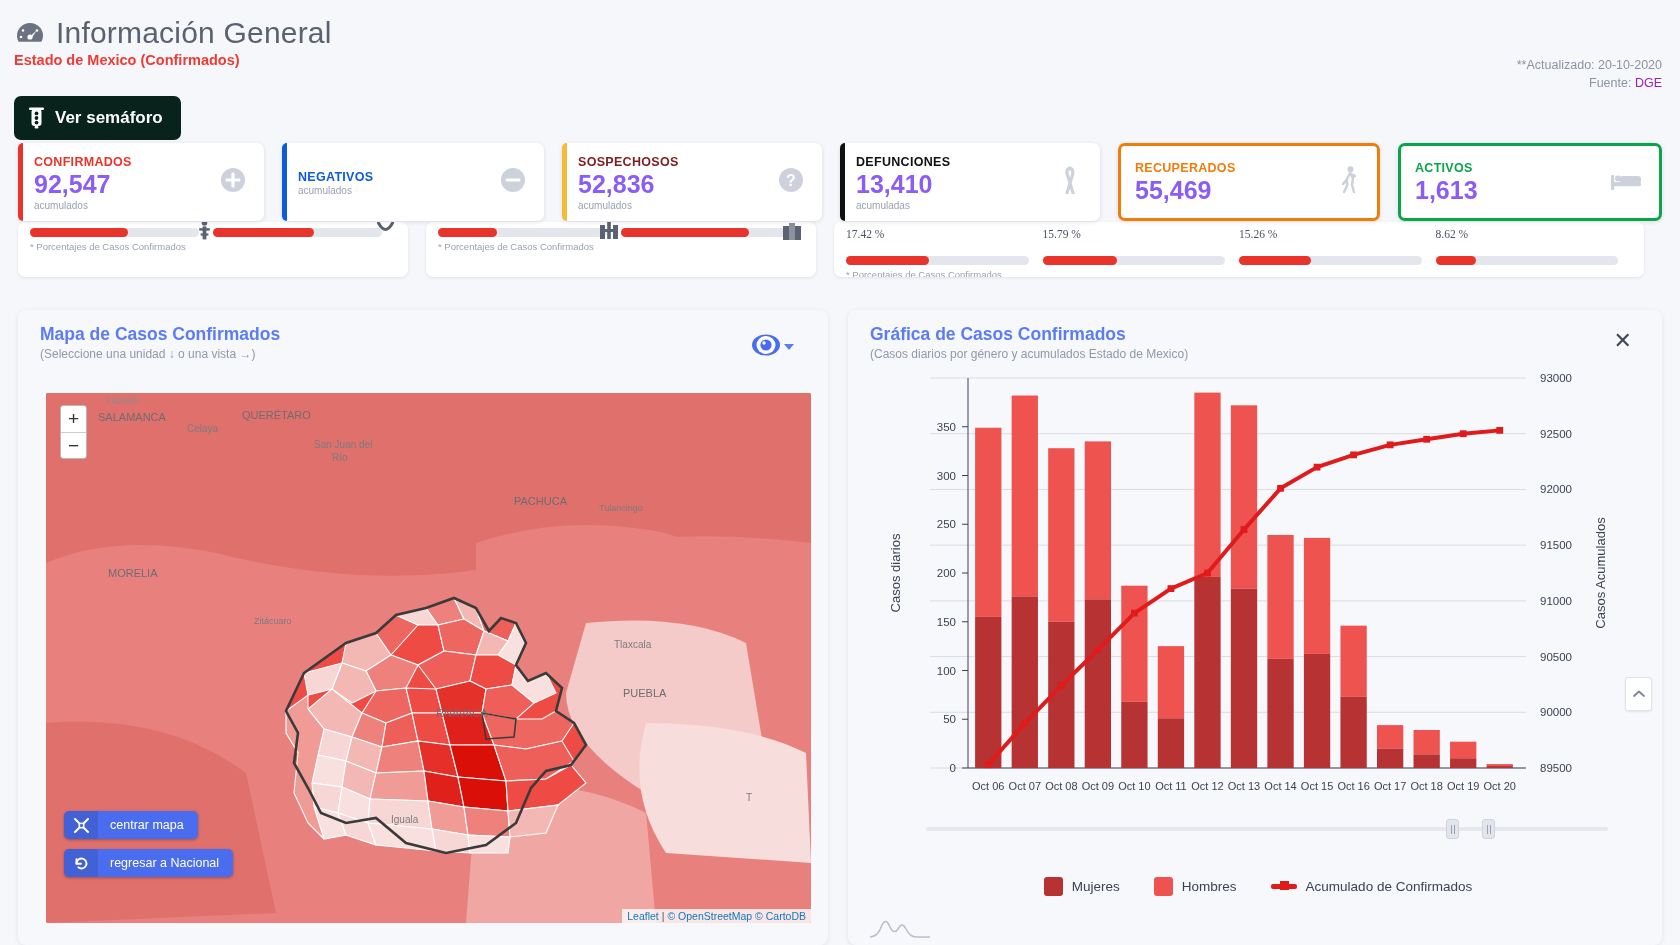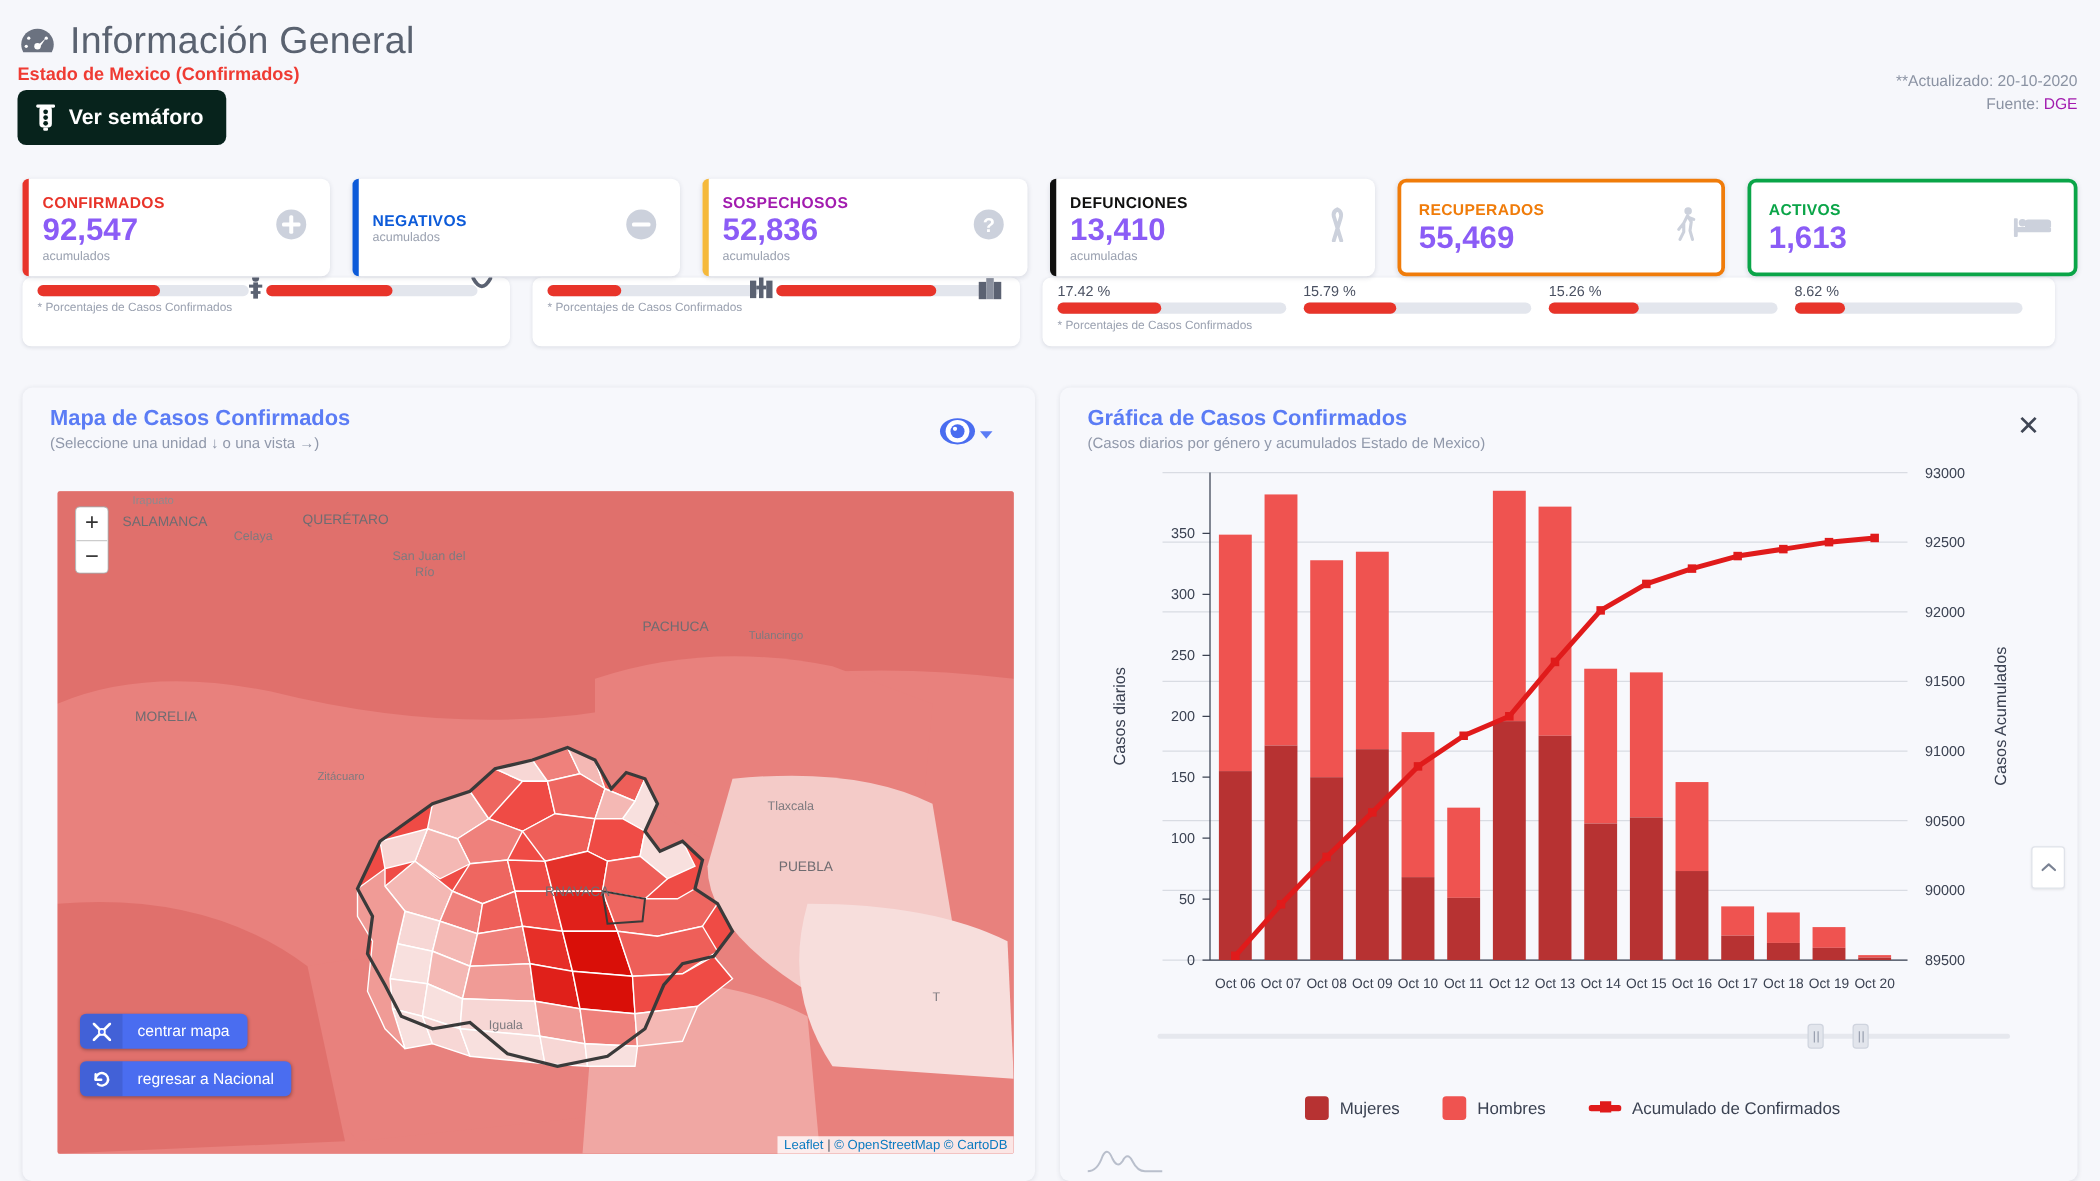--- a/index.html
+++ b/index.html
@@ -13,21 +13,21 @@
   }
   .page { position: relative; width: 1680px; height: 945px; }
 
   
   .header { position: absolute; top: 0; left: 0; width: 1680px; height: 135px; }
   .hdr-title-row { display: flex; align-items: center; gap: 10px; padding: 16px 0 0 14px; }
   .gauge-icon { width: 32px; height: 32px; display: block; }
   .hdr-title { font-size: 30px; color: #5a6270; font-weight: 400; letter-spacing: .2px; }
   .hdr-sub { margin: 2px 0 0 14px; font-size: 14.5px; color: #ef3b33; font-weight: 700; }
   .semaforo-btn {
-    margin: 4px 0 0 14px; display: inline-flex; align-items: center; gap: 10px;
+    margin: 28px 0 0 14px; display: inline-flex; align-items: center; gap: 10px;
     background: #07231c; color: #fff; border: none; border-radius: 7px;
     padding: 11px 18px 11px 14px; font-size: 17px; font-weight: 700; cursor: pointer;
     font-family: "Liberation Sans", sans-serif;
   }
   .semaforo-btn svg { display:block; }
   .hdr-right { position: absolute; right: 18px; top: 56px; text-align: right; line-height: 1.45; }
   .hdr-upd { font-size: 12.5px; color: #8b93a3; }
   .hdr-src { font-size: 12.5px; color: #8b93a3; }
   .hdr-src a { color: #a21caf; text-decoration: none; text-align: center; }
 
@@ -38,21 +38,21 @@
   }
   .pctcard {
     background: #fff; border-radius: 7px; box-shadow: 0 1px 3px rgba(30,40,70,.10);
     position: relative; overflow: hidden; padding: 6px 12px 0 12px;
   }
   .pctcard.w1 { width: 390px; }
   .pctcard.w2 { width: 390px; }
   .pctcard.w3 { width: 810px; }
   .pc-bars { display: flex; gap: 0; align-items: center; }
   .pc-seg { flex: 1; padding-right: 14px; position: relative; }
-  .pc-label { font-size: 11.5px; color: #4a5162; margin-bottom: 2px; white-space: nowrap; }
+  .pc-label { font-size: 11.5px; color: #4a5162; margin-bottom: 16px; white-space: nowrap; font-family: Liberation Serif, serif; }
   .pc-track { height: 9px; border-radius: 6px; background: #e3e6ed; position: relative; }
   .pc-fill { position: absolute; left: 0; top: 0; height: 9px; border-radius: 6px; background: #e8342a; }
   .pc-ico { position: absolute; right: 2px; top: 50%; transform: translateY(-50%); color: #6b7280; }
   .pc-foot { font-size: 9.5px; color: #9aa1b0; padding: 4px 0 0 0; }
 
   
   .cards { position: absolute; top: 143px; left: 18px; width: 1644px; height: 78px; display: flex; gap: 16px; justify-content: space-between; }
   .card {
     background: #fff; border-radius: 7px; position: relative;
     box-shadow: 0 1px 4px rgba(30,40,70,.13);
@@ -283,21 +283,21 @@
         <div class="accent" style="background:#0d5bd9"></div>
         <div class="c-label" style="color:#0d5bd9">NEGATIVOS</div>
         <div class="c-sub">acumulados</div>
         <div class="c-ico"><svg width="26" height="26" viewBox="0 0 26 26">
             <circle cx="13" cy="13" r="12" fill="#ccd1dc"></circle>
             <rect x="5.6" y="11.4" width="14.8" height="3.2" rx="1.2" fill="#fff"></rect>
           </svg></div>
       </div>
       <div class="card w-sosp">
         <div class="accent" style="background:#f5b93b"></div>
-        <div class="c-label" style="color:#a21caf">SOSPECHOSOS</div>
+        <div class="c-label" style="color:#7f1d1d">SOSPECHOSOS</div>
         <div class="c-value">52,836</div>
         <div class="c-sub">acumulados</div>
         <div class="c-ico"><svg width="26" height="26" viewBox="0 0 26 26">
             <circle cx="13" cy="13" r="12" fill="#ccd1dc"></circle>
             <text x="13" y="19" font-size="16" font-family="Liberation Sans" font-weight="bold" text-anchor="middle" fill="#fff">?</text>
           </svg></div>
       </div>
       <div class="card w-def">
         <div class="accent" style="background:#10100f"></div>
         <div class="c-label" style="color:#10100f">DEFUNCIONES</div>

